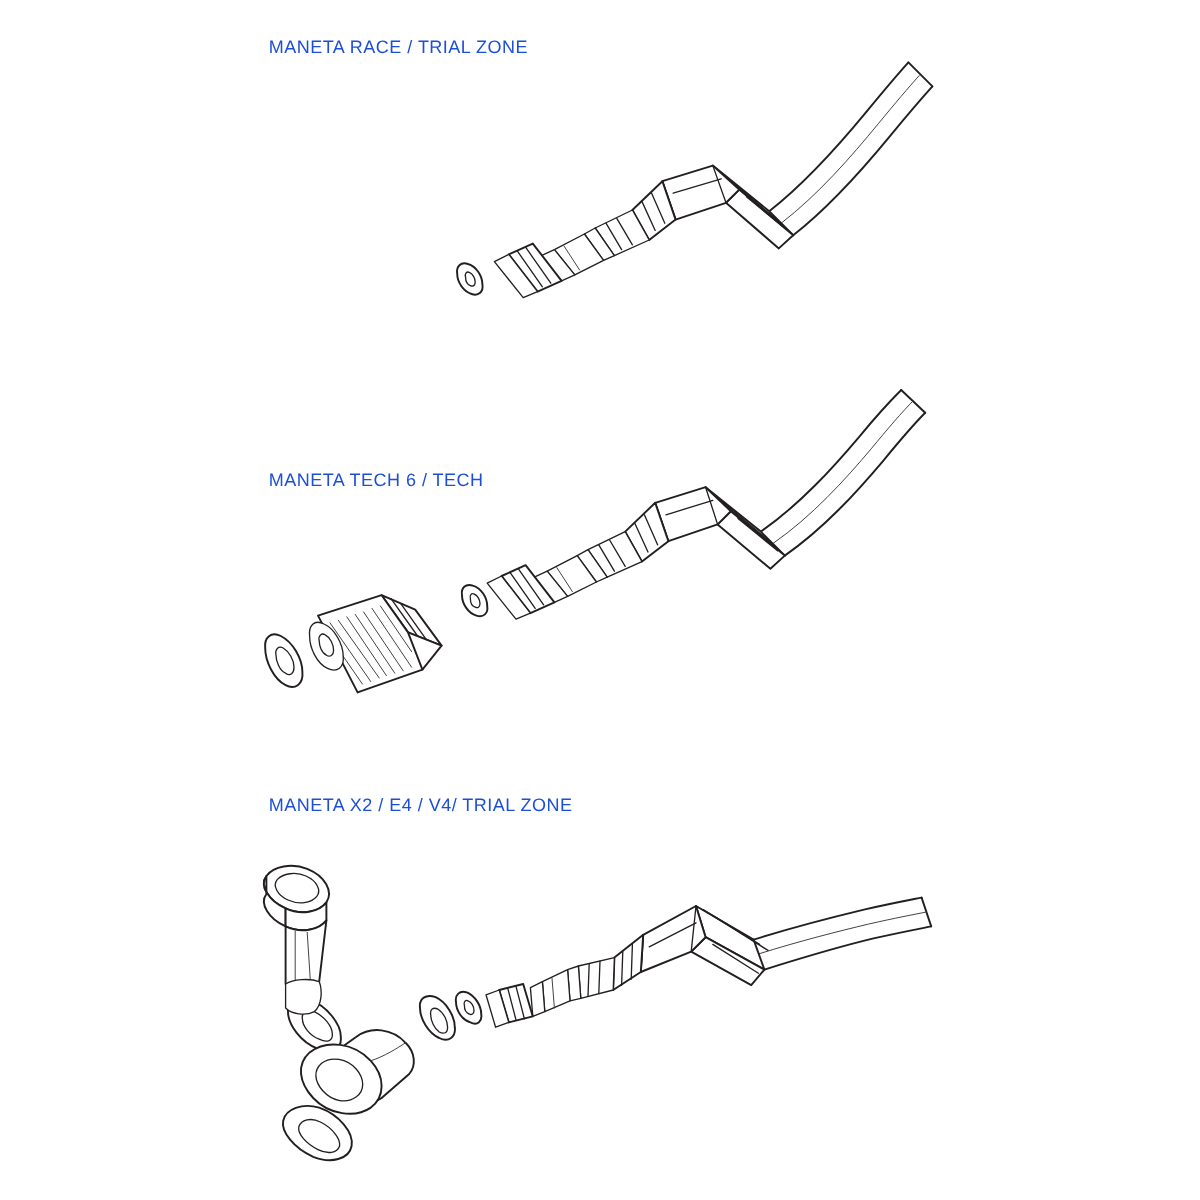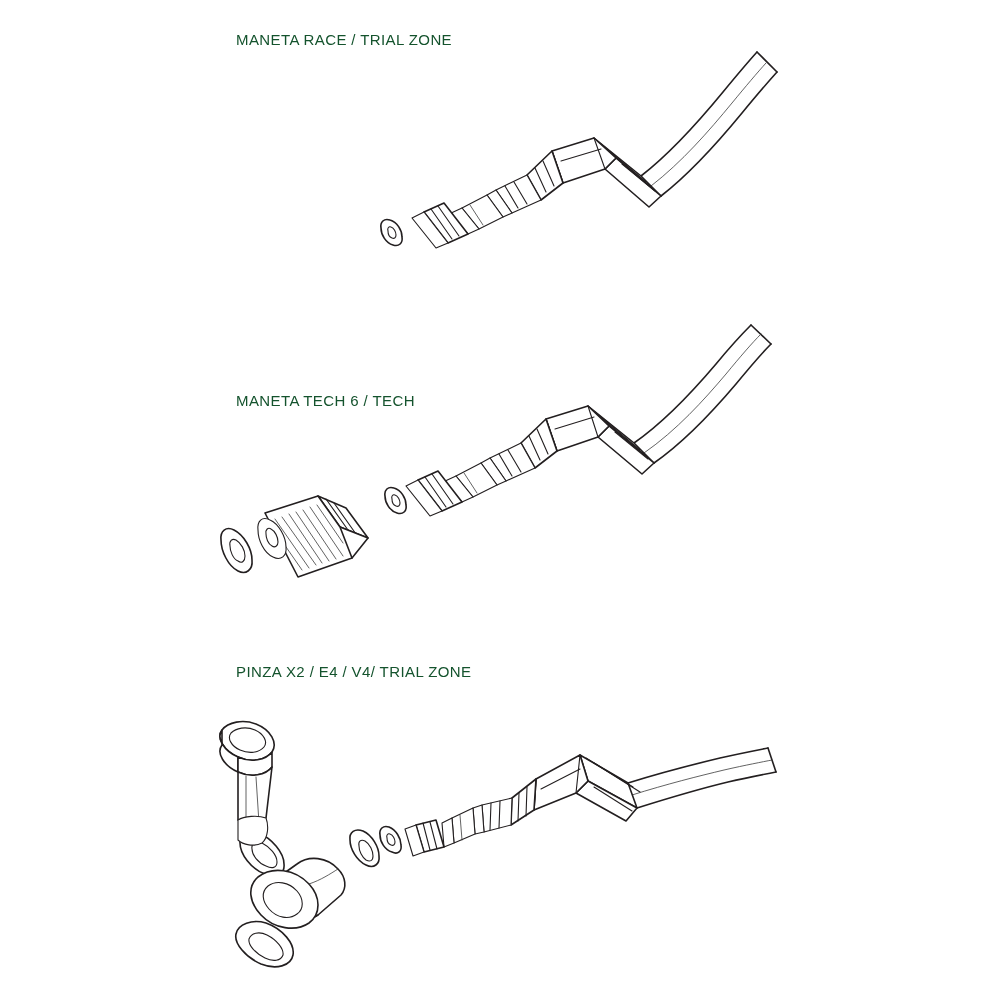--- a/index.html
+++ b/index.html
@@ -18,23 +18,22 @@
   .sheet {
     position: absolute;
     inset: 0;
     background: #ffffff;
   }
   .diagram-label {
     position: absolute;
     font-family: "Liberation Sans", sans-serif;
     font-size: 15px;
     letter-spacing: 0.4px;
-    color: #14532d;
+    color: #1d4ed8;
     white-space: nowrap;
-    margin-left: 12px;
   }
   #label-0 { left: 224px; top: 31px; }
   #label-1 { left: 224px; top: 392px; }
   #label-2 { left: 224px; top: 663px; }
 
   svg.art {
     position: absolute;
     left: 0;
     top: 0;
     width: 1000px;
@@ -308,15 +307,15 @@
         <path class="fillw" d="M236,934 C238,924 252,919 266,923 C283,929 295,944 293,955 C291,966 276,970 261,964 C245,957 234,943 236,934 Z"></path>
         <path class="ln-thin" d="M249,939 C251,933 259,931 267,935 C277,940 284,949 283,955 C281,961 273,962 265,958 C255,953 248,945 249,939 Z"></path>
       </g>
     </g>
   </svg>
 
   <div class="diagram-label" id="label-0">MANETA RACE / TRIAL ZONE</div>
 
   <div class="diagram-label" id="label-1">MANETA TECH 6 / TECH</div>
 
-  <div class="diagram-label" id="label-2">PINZA X2 / E4 / V4/ TRIAL ZONE</div>
+  <div class="diagram-label" id="label-2">MANETA X2 / E4 / V4/ TRIAL ZONE</div>
 
 </div>
 
 </body></html>

